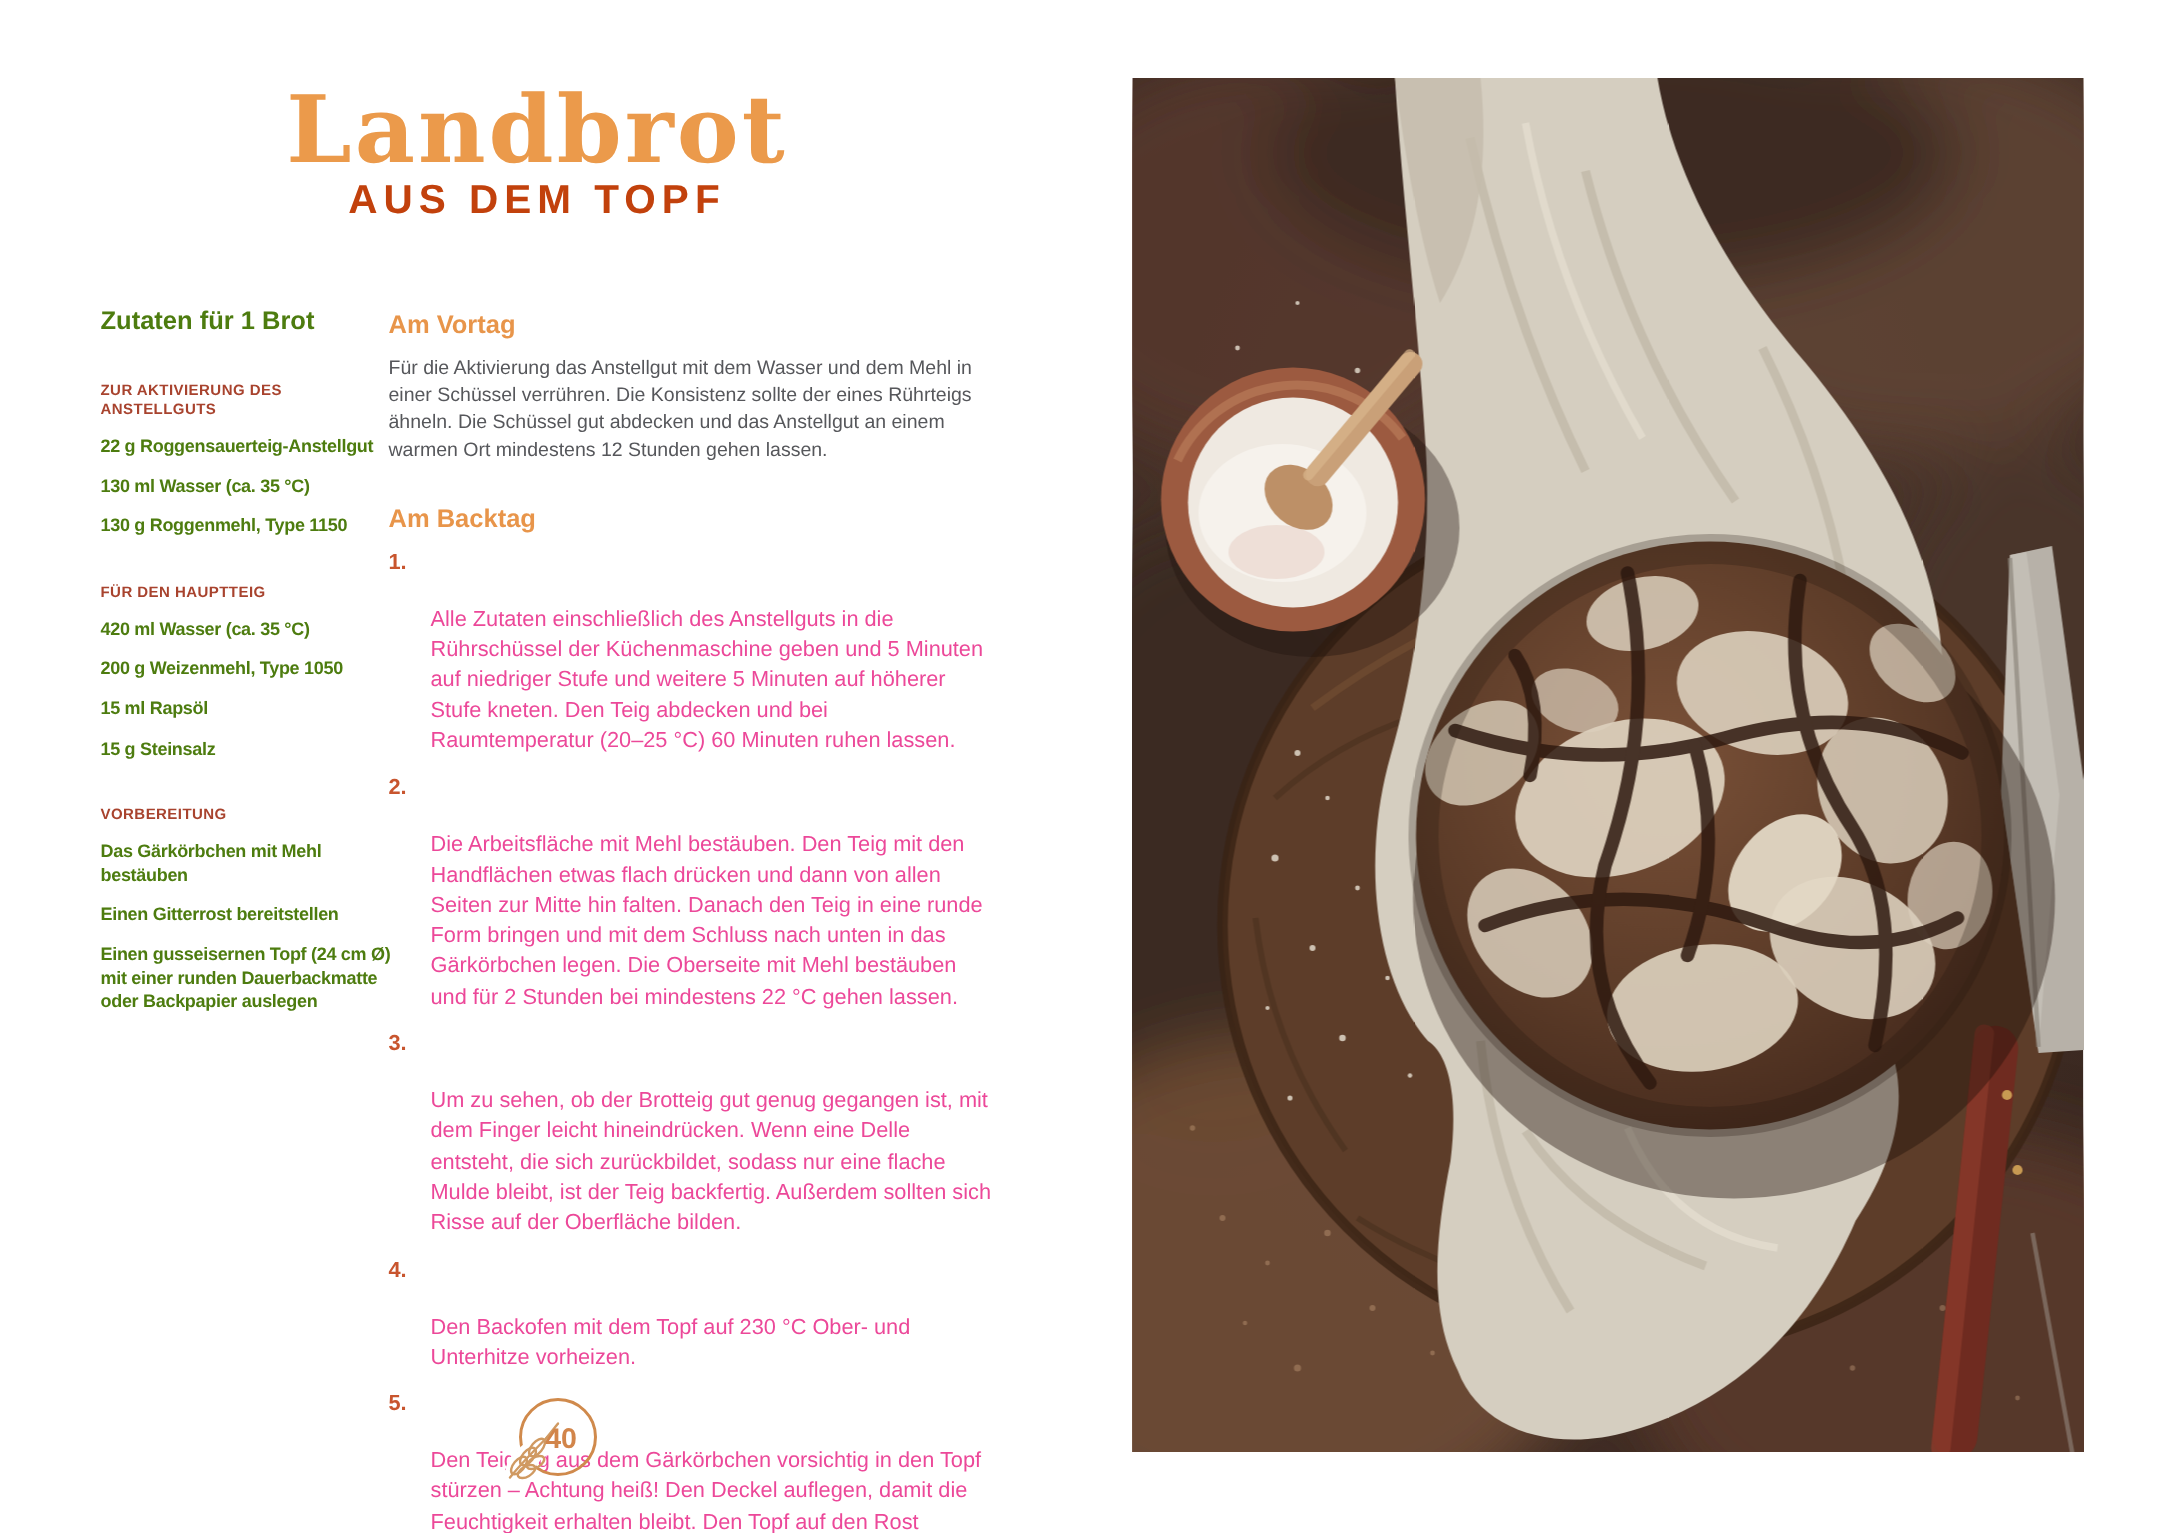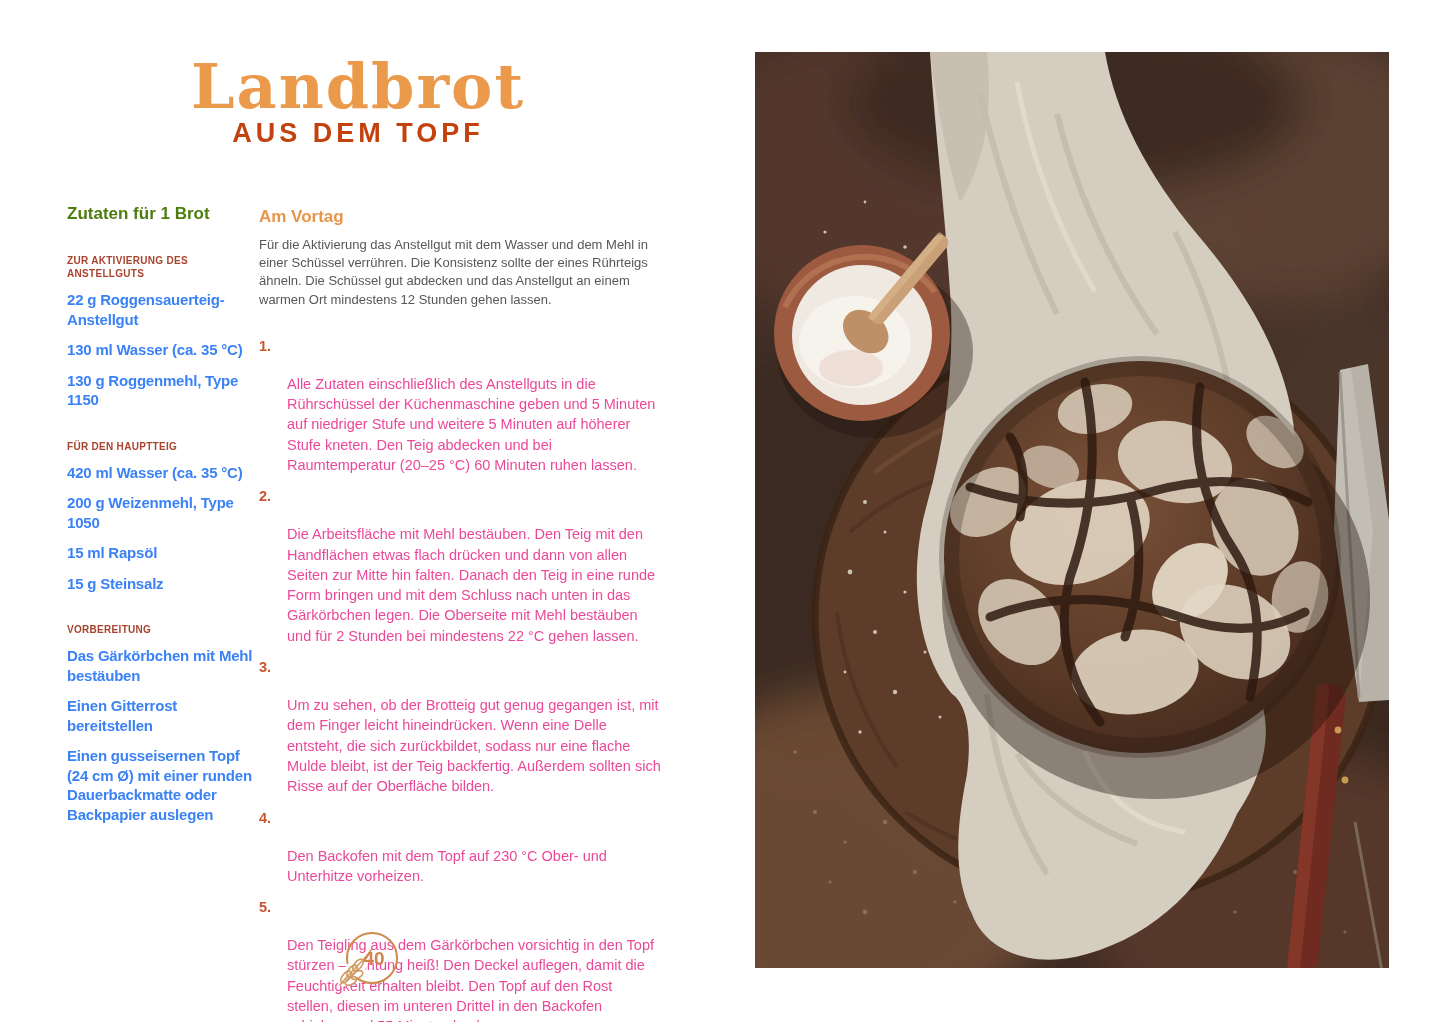--- a/index.html
+++ b/index.html
@@ -10,21 +10,21 @@
   .title-block{position:absolute;left:178px;top:56px;width:360px;text-align:center;}
   .main-title{margin:0;font-family:"DejaVu Serif",serif;font-weight:900;font-size:62px;
               line-height:1;color:#EB9A4B;letter-spacing:2px;}
   .sub-title{margin-top:0;font-weight:bold;font-size:27px;color:#c2410c;letter-spacing:4px;}
 
   
   .ingredients{position:absolute;left:67px;top:204px;width:195px;}
   .ing-heading{font-weight:bold;font-size:17px;color:#4d7c0f;margin:0 0 24px 0;}
   .ing-section-title{font-weight:bold;font-size:10px;color:#A8432E;letter-spacing:.3px;
                      line-height:1.3;margin:30px 0 10px 0;text-transform:uppercase;}
-  .ing-item{font-weight:bold;font-size:15px;letter-spacing:-.2px;color:#3b82f6;
+  .ing-item{font-weight:bold;font-size:12px;letter-spacing:-.2px;color:#4d7c0f;
             line-height:1.3;margin:0 0 11px 0;}
 
   
   .method{position:absolute;left:259px;top:207px;width:402px;}
   .m-heading{font-weight:bold;font-size:17px;color:#E8954A;margin:0 0 9px 0;}
   .m-par{font-size:13px;color:#56575B;line-height:1.4;margin:0 0 27px 0;}
   .steps{list-style:none;margin:0;padding:0;}
   .step{display:flex;gap:9px;margin-bottom:11px;}
   .step-num{font-weight:bold;font-size:14.5px;color:#C8552E;min-width:19px;line-height:1.4;}
   .step-text{font-size:14.5px;color:#ec4899;line-height:1.4;margin-top:38px;}
@@ -71,20 +71,21 @@
       <div class="ing-item">Das Gärkörbchen mit Mehl bestäuben</div>
       <div class="ing-item">Einen Gitterrost bereitstellen</div>
       <div class="ing-item">Einen gusseisernen Topf (24 cm Ø) mit einer runden Dauerbackmatte oder Backpapier auslegen</div>
     </div>
   </div>
 
   <div class="method">
     <h3 class="m-heading">Am Vortag</h3>
     <p class="m-par">Für die Aktivierung das Anstellgut mit dem Wasser und dem Mehl in einer Schüssel verrühren. Die Konsistenz sollte der eines Rührteigs ähneln. Die Schüssel gut abdecken und das Anstellgut an einem warmen Ort mindestens 12 Stunden gehen lassen.</p>
 
+    <h3 class="m-heading">Am Backtag</h3>
     <ol class="steps">
       <li class="step">
         <span class="step-num">1.</span>
         <span class="step-text">Alle Zutaten einschließlich des Anstellguts in die Rührschüssel der Küchenmaschine geben und 5 Minuten auf niedriger Stufe und weitere 5 Minuten auf höherer Stufe kneten. Den Teig abdecken und bei Raumtemperatur (20–25 °C) 60 Minuten ruhen lassen.</span>
       </li>
       <li class="step">
         <span class="step-num">2.</span>
         <span class="step-text">Die Arbeitsfläche mit Mehl bestäuben. Den Teig mit den Handflächen etwas flach drücken und dann von allen Seiten zur Mitte hin falten. Danach den Teig in eine runde Form bringen und mit dem Schluss nach unten in das Gärkörbchen legen. Die Oberseite mit Mehl bestäuben und für 2 Stunden bei mindestens 22 °C gehen lassen.</span>
       </li>
       <li class="step">

